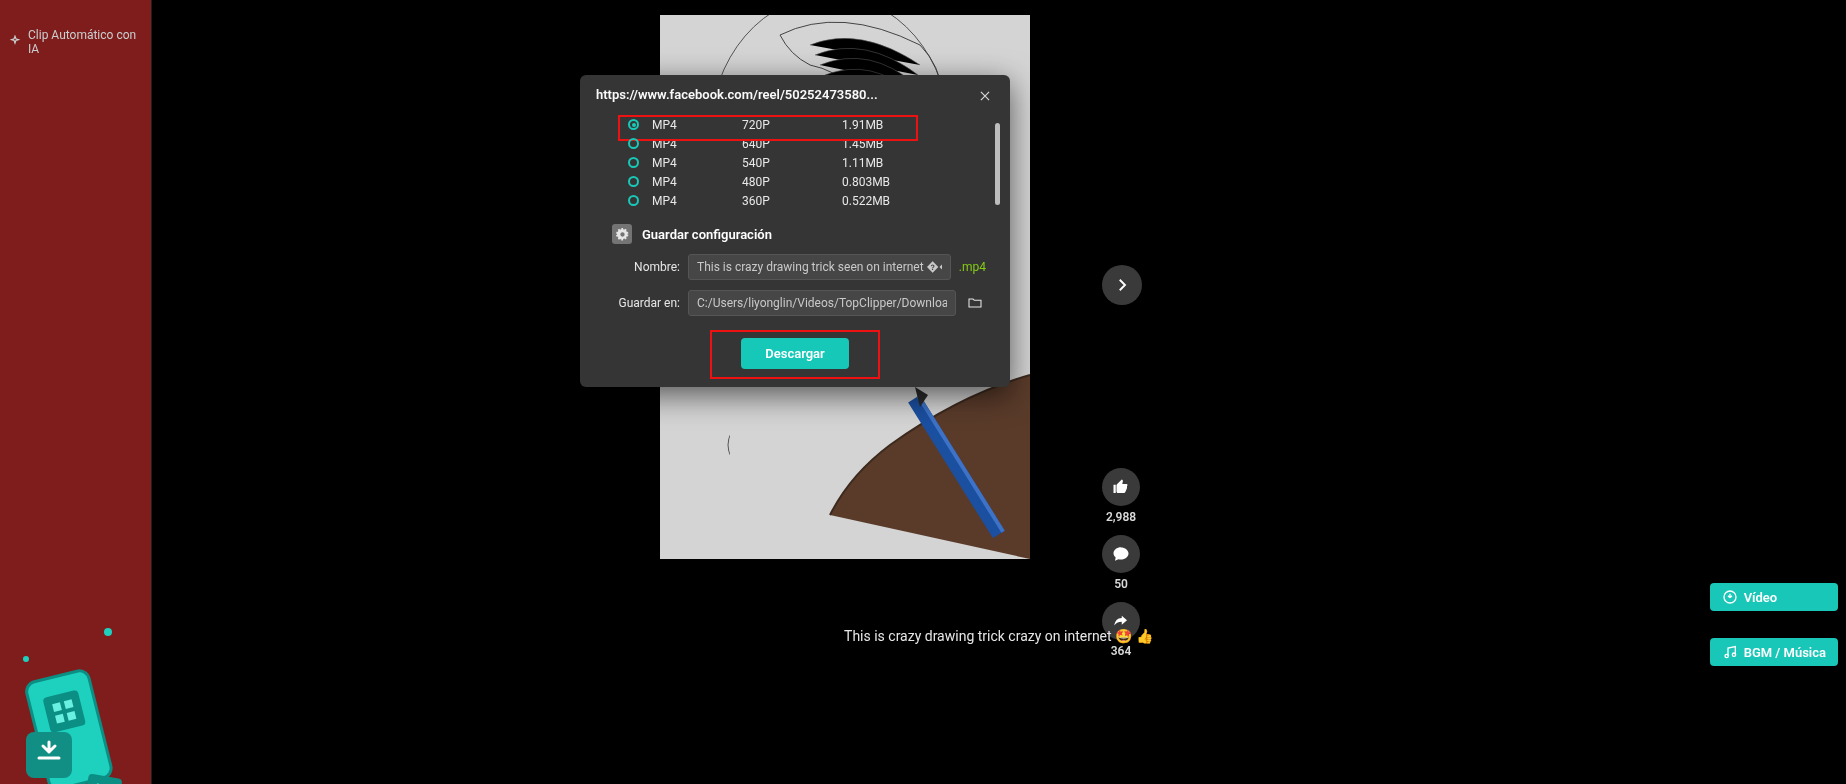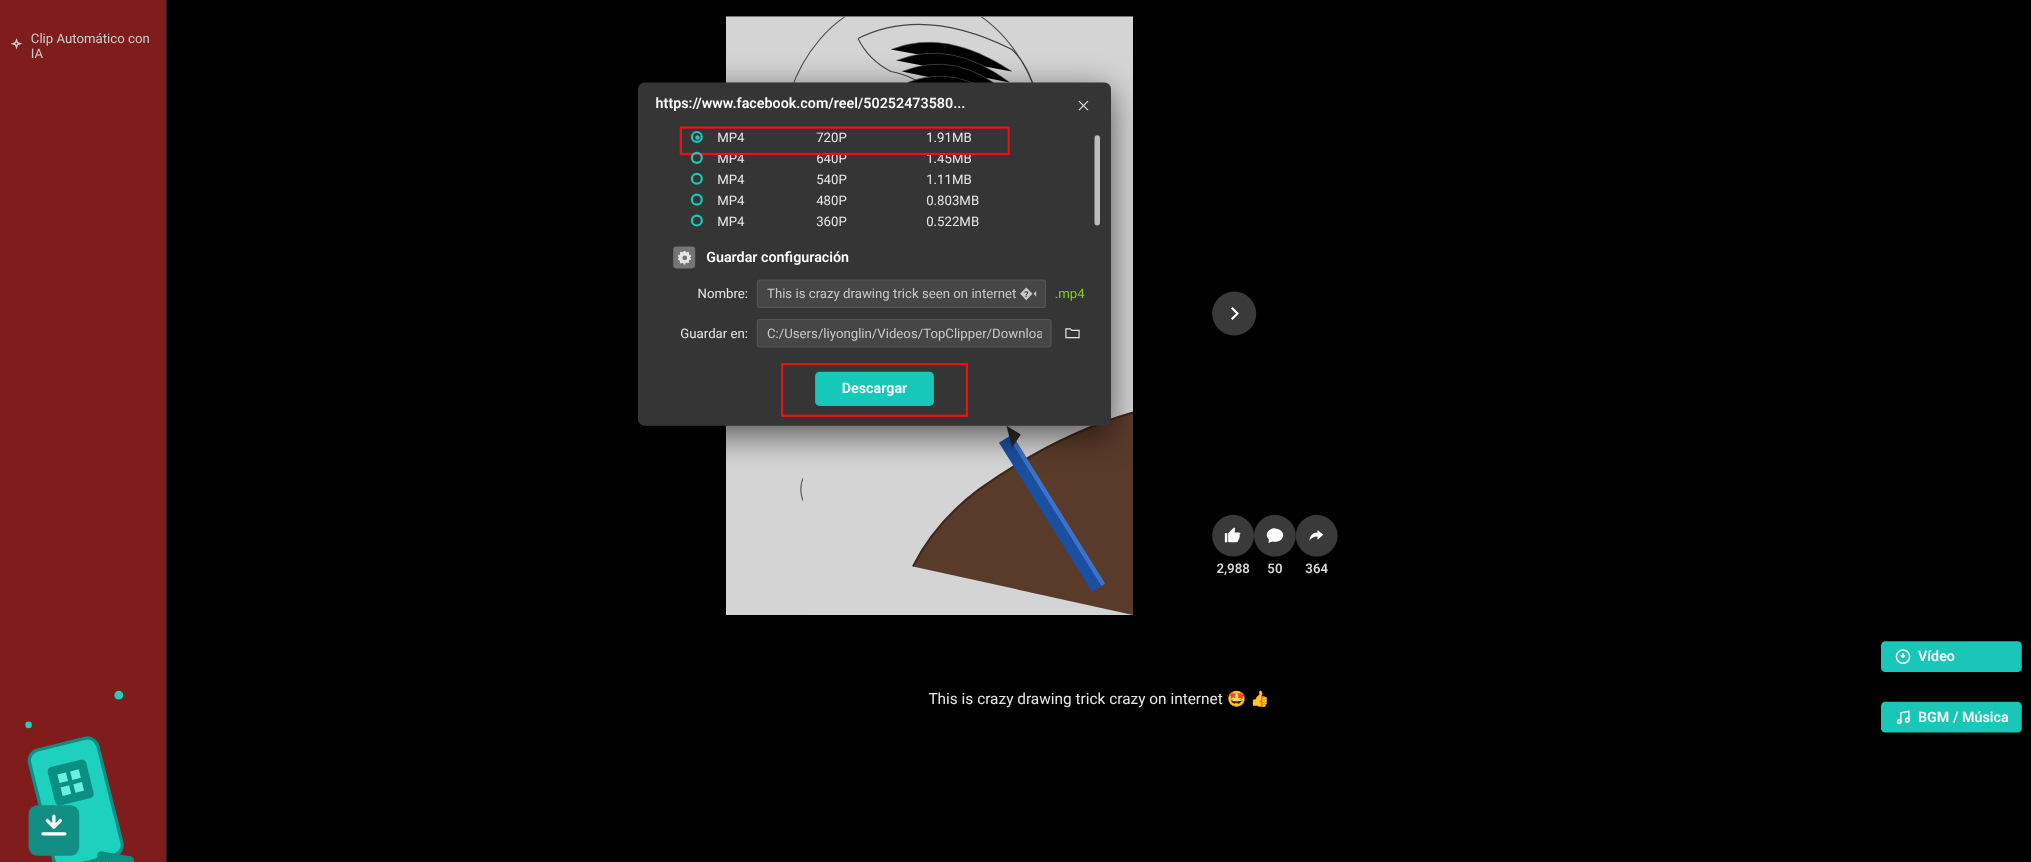--- a/index.html
+++ b/index.html
@@ -64,22 +64,23 @@
   display: flex;
   gap: 4px;
   align-items: center;
 }
 
 .side-actions {
   position: absolute;
   left: 950px;
   top: 468px;
   display: flex;
-  align-items: center;
-  gap: 0;
+  flex-direction: column;
+  align-items: center;
+  gap: 11px;
 }
 .act {
   display: flex;
   flex-direction: column;
   align-items: center;
   gap: 4px;
 }
 .act .circle {
   width: 38px; height: 38px;
   border-radius: 50%;

